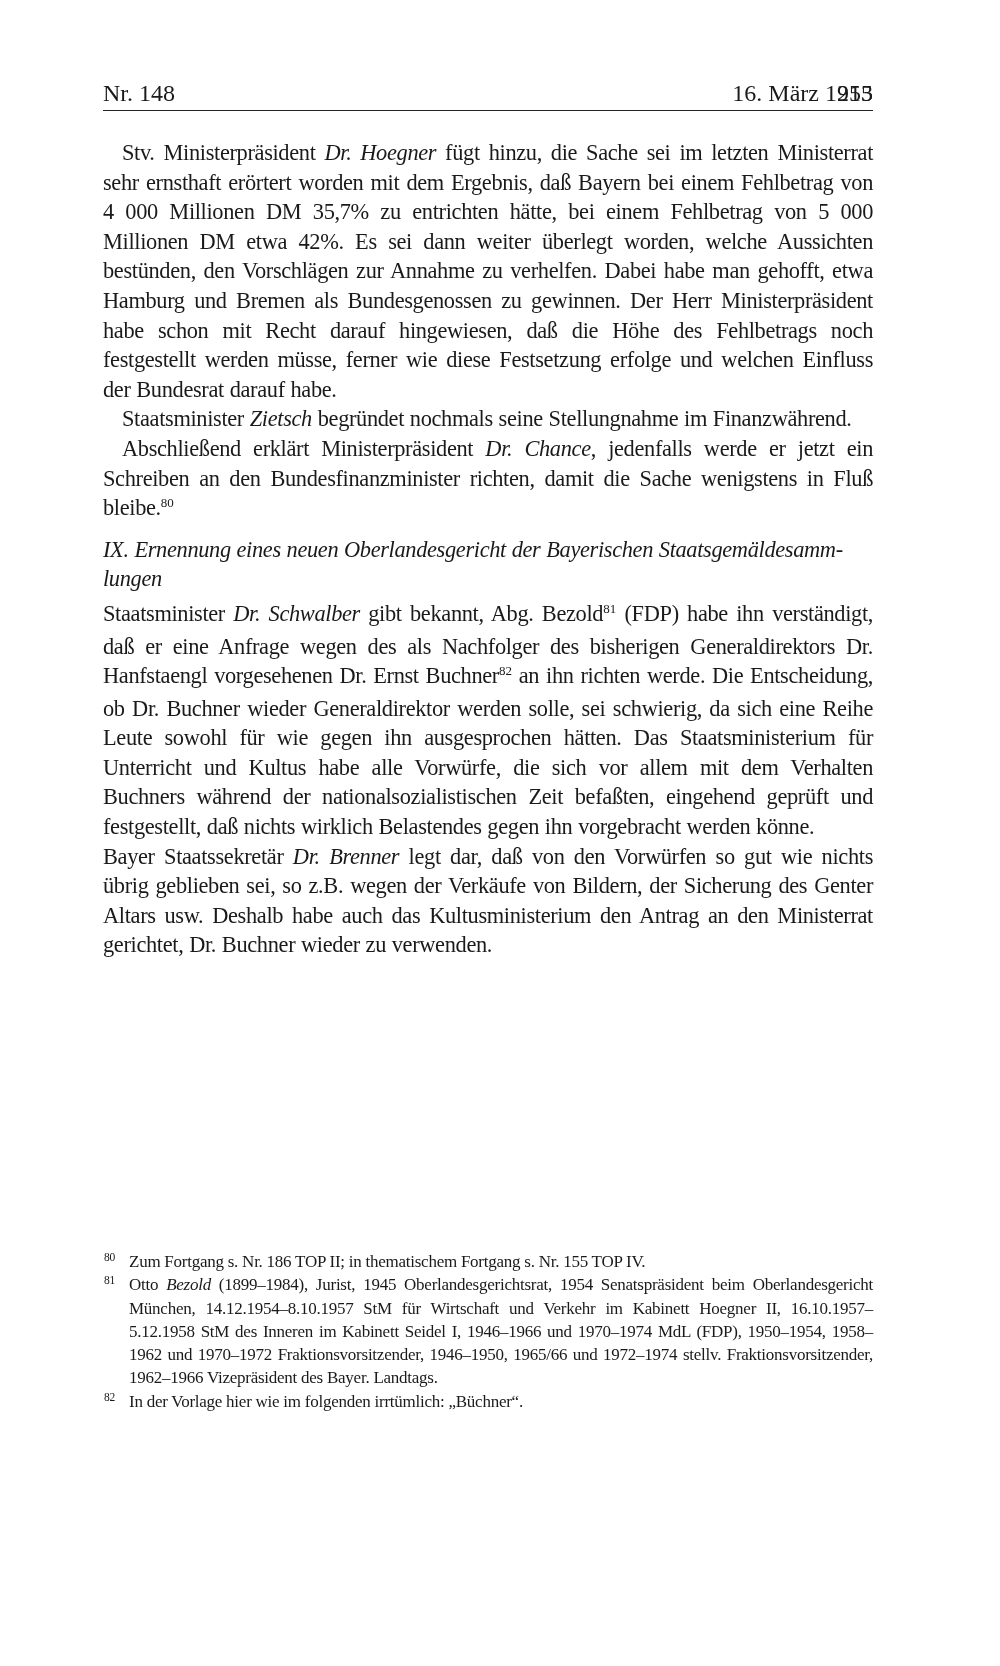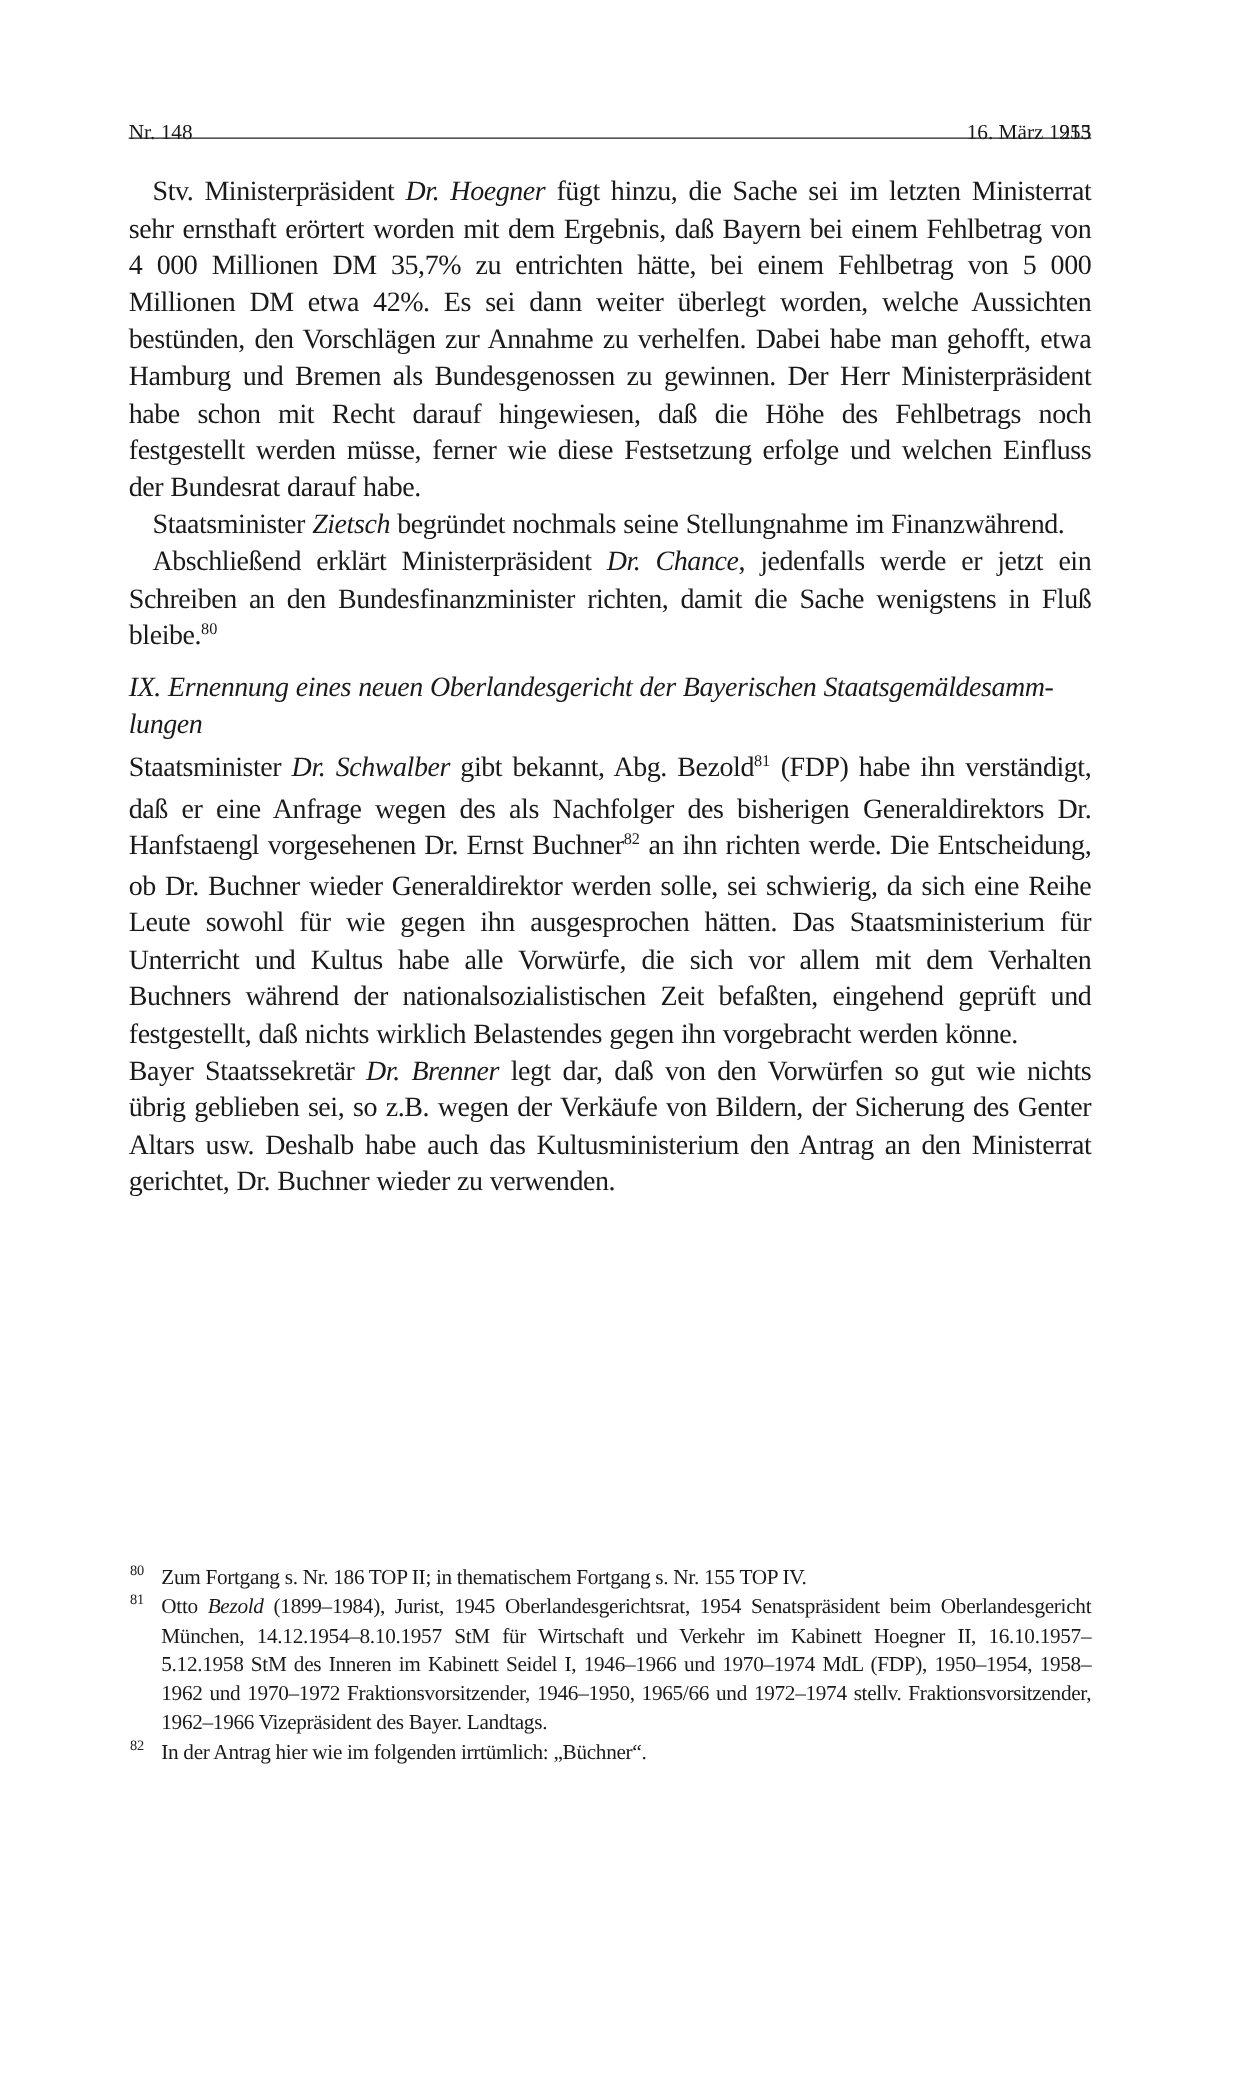--- a/index.html
+++ b/index.html
@@ -1,18 +1,18 @@
 <!DOCTYPE html>
 <html><head>
 <meta charset="utf-8">
 <style>
   html, body { margin: 0; padding: 0; background: #ffffff; }
   body { width: 1000px; height: 1666px; position: relative; overflow: hidden; color: #1a1a1a; }
   .page { position: absolute; left: 103px; top: 0; width: 770px; font-family: "Liberation Serif", "DejaVu Serif", serif; }
-  .running-head { position: absolute; top: 96px; left: 0; width: 770px; height: 30px; font-size: 17px; }
+  .running-head { position: absolute; top: 80px; left: 0; width: 770px; height: 30px; font-size: 24px; }
   .running-head .left { position: absolute; left: 0; top: 0; }
   .running-head .center { position: absolute; left: 0; width: 770px; text-align: right; top: 0; }
   .running-head .right { position: absolute; right: 0; top: 0; margin-left: 32px; }
   .head-rule { position: absolute; top: 110px; left: 0; width: 770px; height: 0; border-top: 1.4px solid #222; }
   .body-text { position: absolute; top: 138px; left: 0; width: 770px; font-size: 22.4px; line-height: 29.6px; text-align: justify; hyphens: manual; letter-spacing: -0.35px; word-spacing: 0.5px; }
   .body-text p { margin: 0; }
   .body-text p.indent { text-indent: 19px; }
   .body-text .heading { font-style: italic; margin-top: 9px; margin-bottom: 5px; text-align: left; }
   .body-text i { font-style: italic; margin-top: 17px; }
   sup.fn { font-size: 13px; vertical-align: 0; position: relative; top: -8px; letter-spacing: 0; }
@@ -52,17 +52,17 @@
     <div class="fn-item">
       <span class="fn-num">80</span>
       <span>Zum Fortgang s. Nr. 186 TOP II; in thematischem Fortgang s. Nr. 155 TOP IV.</span>
     </div>
     <div class="fn-item">
       <span class="fn-num">81</span>
       <span>Otto </span><i>Bezold</i><span> (1899–1984), Jurist, 1945 Oberlandesgerichtsrat, 1954 Senatspräsident beim Oberlandesgericht München, 14.12.1954–8.10.1957 StM für Wirtschaft und Verkehr im Kabinett Hoegner II, 16.10.1957–5.12.1958 StM des Inneren im Kabinett Seidel I, 1946–1966 und 1970–1974 MdL (FDP), 1950–1954, 1958–1962 und 1970–1972 Fraktionsvor­sitzender, 1946–1950, 1965/66 und 1972–1974 stellv. Fraktionsvorsitzender, 1962–1966 Vizepräsident des Bayer. Landtags.</span>
     </div>
     <div class="fn-item">
       <span class="fn-num">82</span>
-      <span>In der Antrag hier wie im folgenden irrtümlich: „Büchner“.</span>
+      <span>In der Vorlage hier wie im folgenden irrtümlich: „Büchner“.</span>
     </div>
   </div>
 
 </div>
 
 </body></html>

